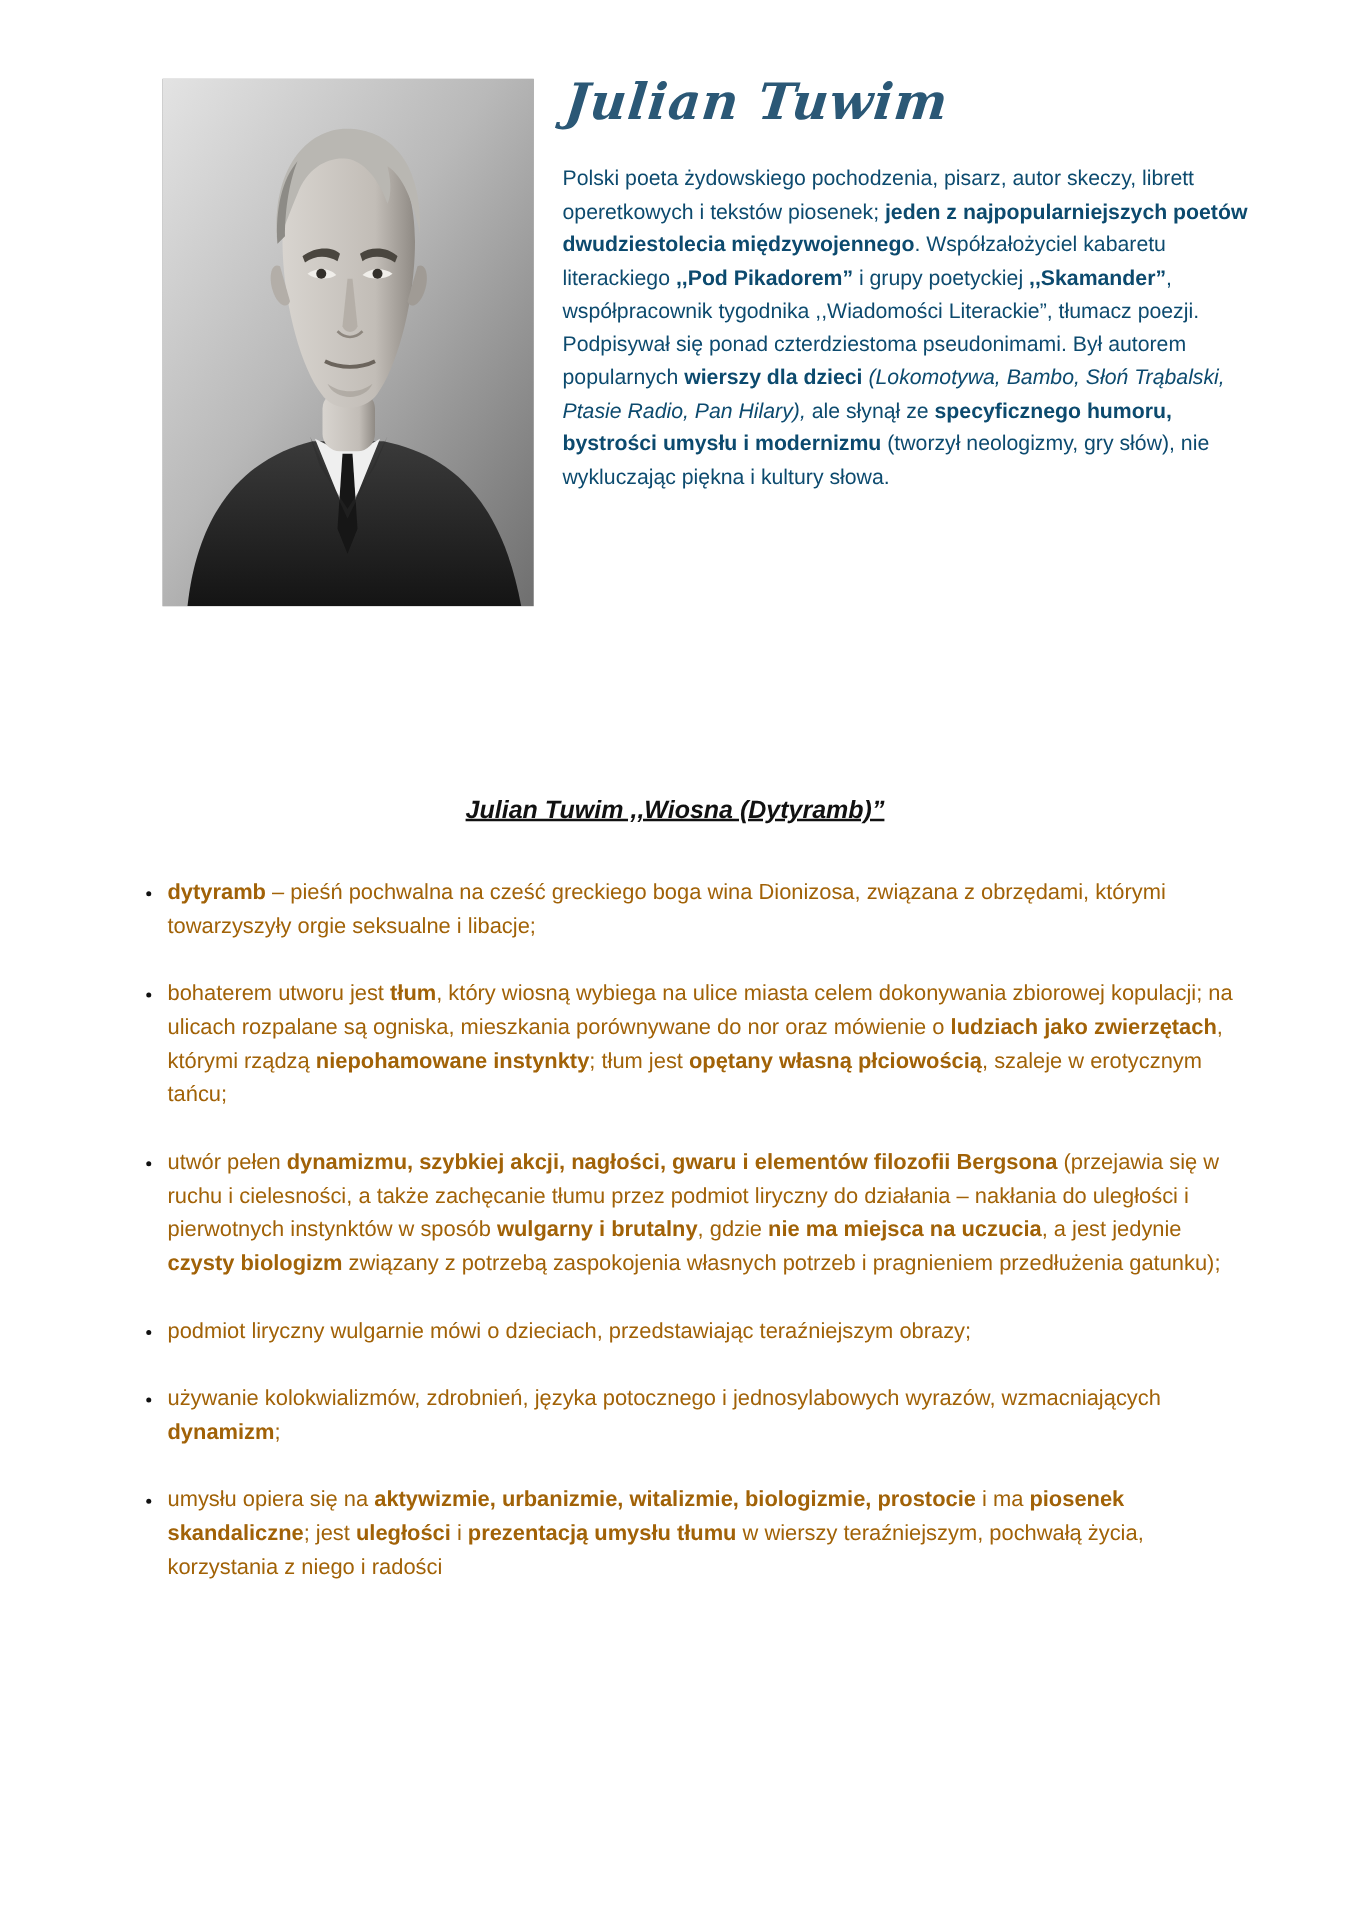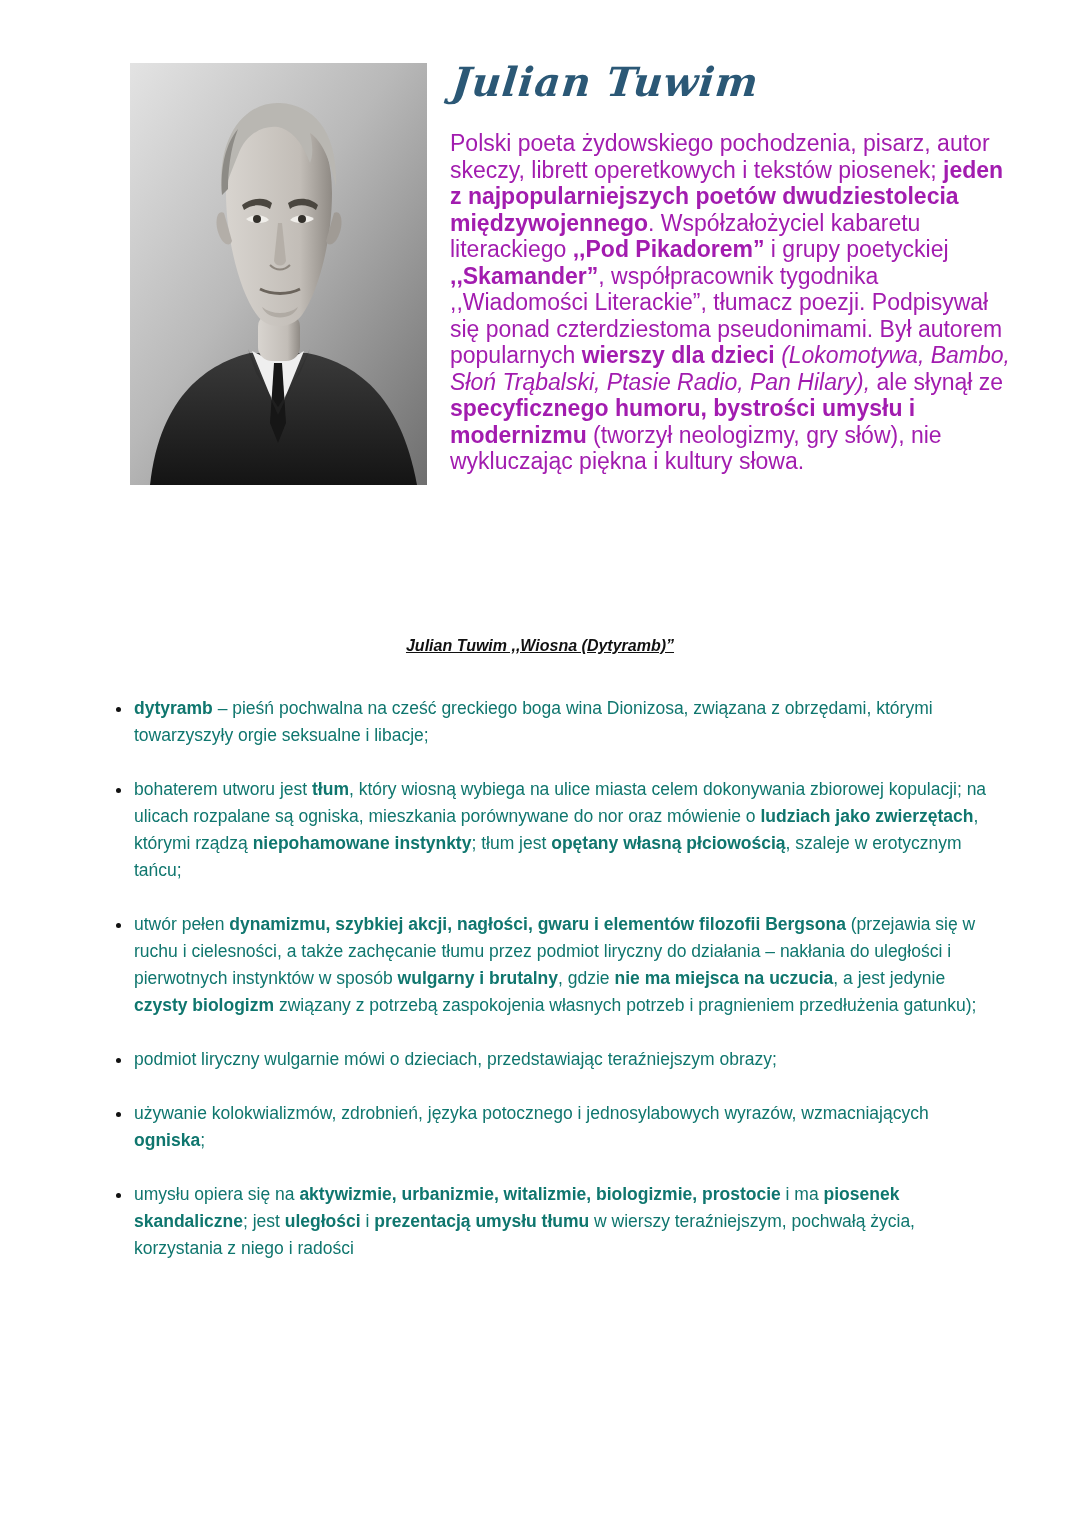--- a/index.html
+++ b/index.html
@@ -28,40 +28,40 @@
     font-style:italic;
     font-weight:bold;
     font-size:40px;
     line-height:1.1;
     letter-spacing:1px;
     transform:skewX(-6deg);
     transform-origin:left bottom;
     margin:0 0 26px 0;
   }
   .bio{
-    font-size:23px;
+    font-size:17px;
     line-height:26.5px;
-    color:#a21caf;
+    color:#0c4a6e;
   }
   .section-heading{
     text-align:center;
-    font-size:16px;
+    font-size:20px;
     font-weight:bold;
     font-style:italic;
     text-decoration:underline;
     margin:0 0 0 0;
     color:#111111;
   }
   .notes-list{
     margin:40px 14px 0 0;
     padding:0 64px 0 132px;
     list-style:disc outside;
     font-size:17.5px;
     line-height:27px;
-    color:#0f766e;
+    color:#a16207;
   }
   .notes-list li{margin-bottom:27px;padding-left:2px;}
   .notes-list li::marker{color:#111;font-size:15px;}
   .b{font-weight:bold;}
   .i{font-style:italic;}
 </style>
 </head>
 <body>
 
 <div class="page">
@@ -140,20 +140,20 @@
       <li>
       <span><span>bohaterem utworu jest </span><span class="b">tłum</span><span>, który wiosną wybiega na ulice miasta celem dokonywania zbiorowej kopulacji; na ulicach rozpalane są ogniska, mieszkania porównywane do nor oraz mówienie o </span><span class="b">ludziach jako zwierzętach</span><span>, którymi rządzą </span><span class="b">niepohamowane instynkty</span><span>; tłum jest </span><span class="b">opętany własną płciowością</span><span>, szaleje w erotycznym tańcu;</span></span>
     </li>
       <li>
       <span><span>utwór pełen </span><span class="b">dynamizmu, szybkiej akcji, nagłości, gwaru i elementów filozofii Bergsona</span><span> (przejawia się w ruchu i cielesności, a także zachęcanie tłumu przez podmiot liryczny do działania – nakłania do uległości i pierwotnych instynktów w sposób </span><span class="b">wulgarny i brutalny</span><span>, gdzie </span><span class="b">nie ma miejsca na uczucia</span><span>, a jest jedynie </span><span class="b">czysty biologizm</span><span> związany z potrzebą zaspokojenia własnych potrzeb i pragnieniem przedłużenia gatunku);</span></span>
     </li>
       <li>
       <span><span>podmiot liryczny wulgarnie mówi o dzieciach, przedstawiając teraźniejszym obrazy;</span></span>
     </li>
       <li>
-      <span><span>używanie kolokwializmów, zdrobnień, języka potocznego i jednosylabowych wyrazów, wzmacniających </span><span class="b">ogniska</span><span>;</span></span>
+      <span><span>używanie kolokwializmów, zdrobnień, języka potocznego i jednosylabowych wyrazów, wzmacniających </span><span class="b">dynamizm</span><span>;</span></span>
     </li>
       <li>
       <span><span>umysłu opiera się na </span><span class="b">aktywizmie, urbanizmie, witalizmie, biologizmie, prostocie</span><span> i ma </span><span class="b">piosenek skandaliczne</span><span>; jest </span><span class="b">uległości</span><span> i </span><span class="b">prezentacją umysłu tłumu</span><span> w wierszy teraźniejszym, pochwałą życia, korzystania z niego i radości</span></span>
     </li>
     </ul>
 
 </div>
 
 </body></html>

